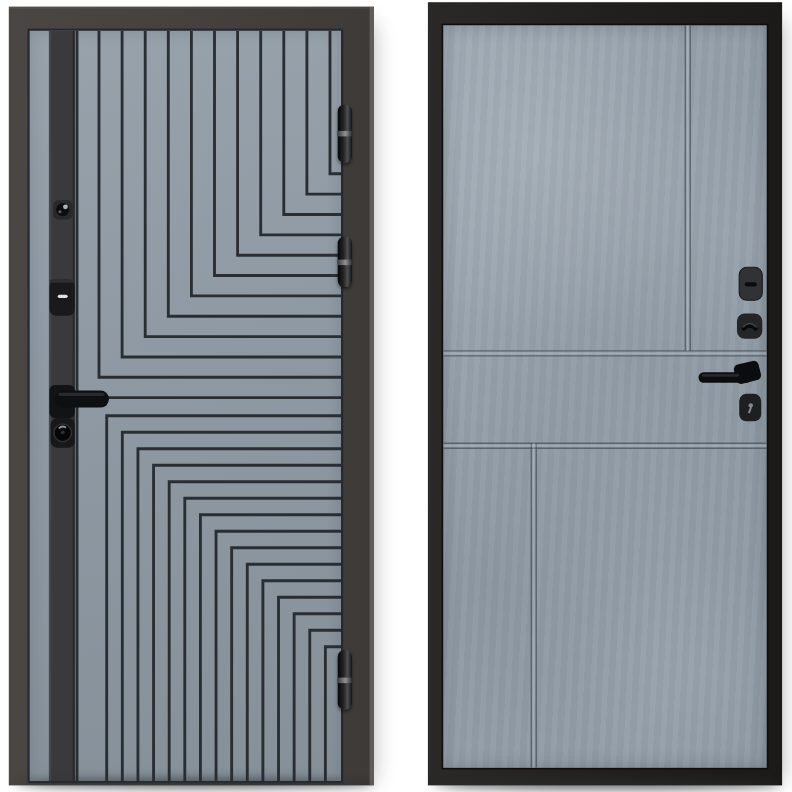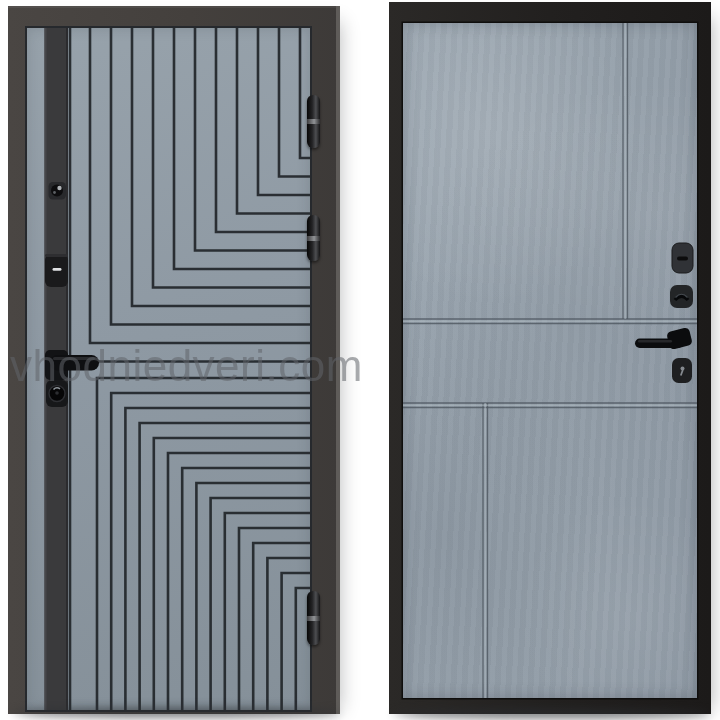--- a/index.html
+++ b/index.html
@@ -180,14 +180,13 @@
           <circle cx="279.5" cy="345.5" r="2" fill="#858a90"></circle>
           <path d="M279.8 347 L277.8 352.5" stroke="#858a90" stroke-width="1.8"></path>
         </g>
       </svg>
     </div>
   </div>
 
   <div class="shadow-strip sl"></div>
   <div class="shadow-strip sr"></div>
 
-  <div class="watermark">vhodniedveri.com</div>
 </div>
 
 </body></html>

